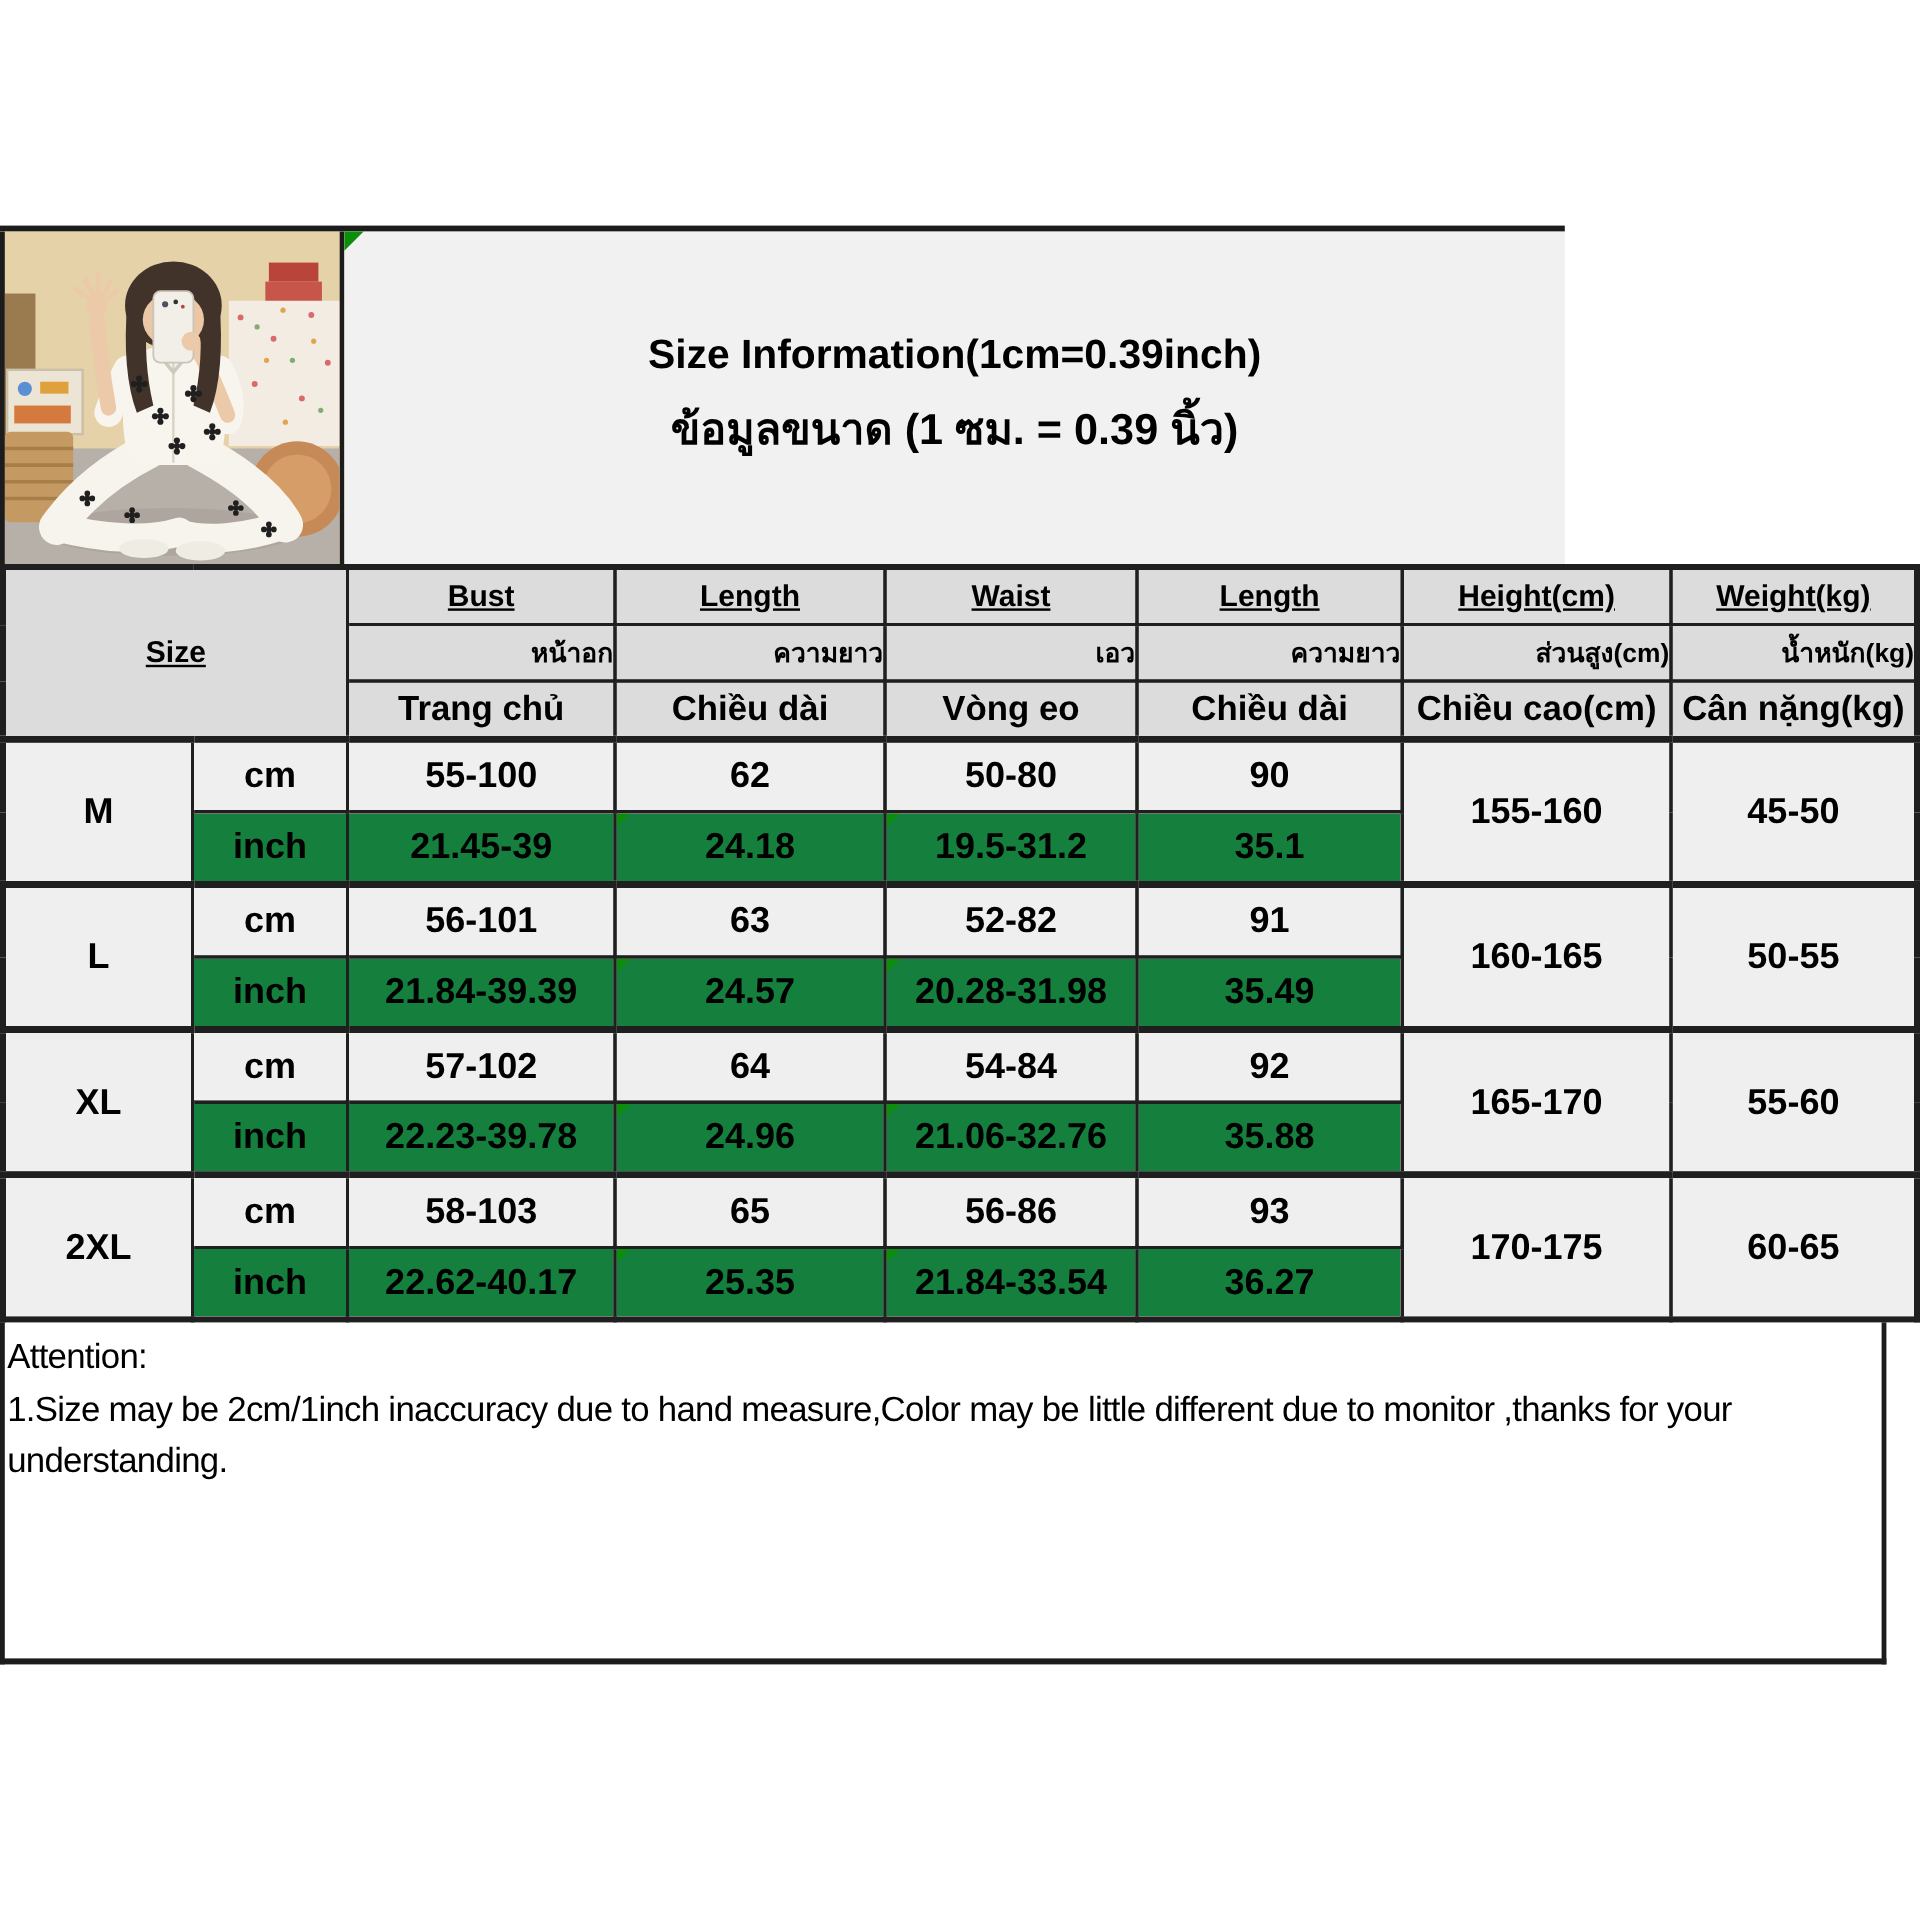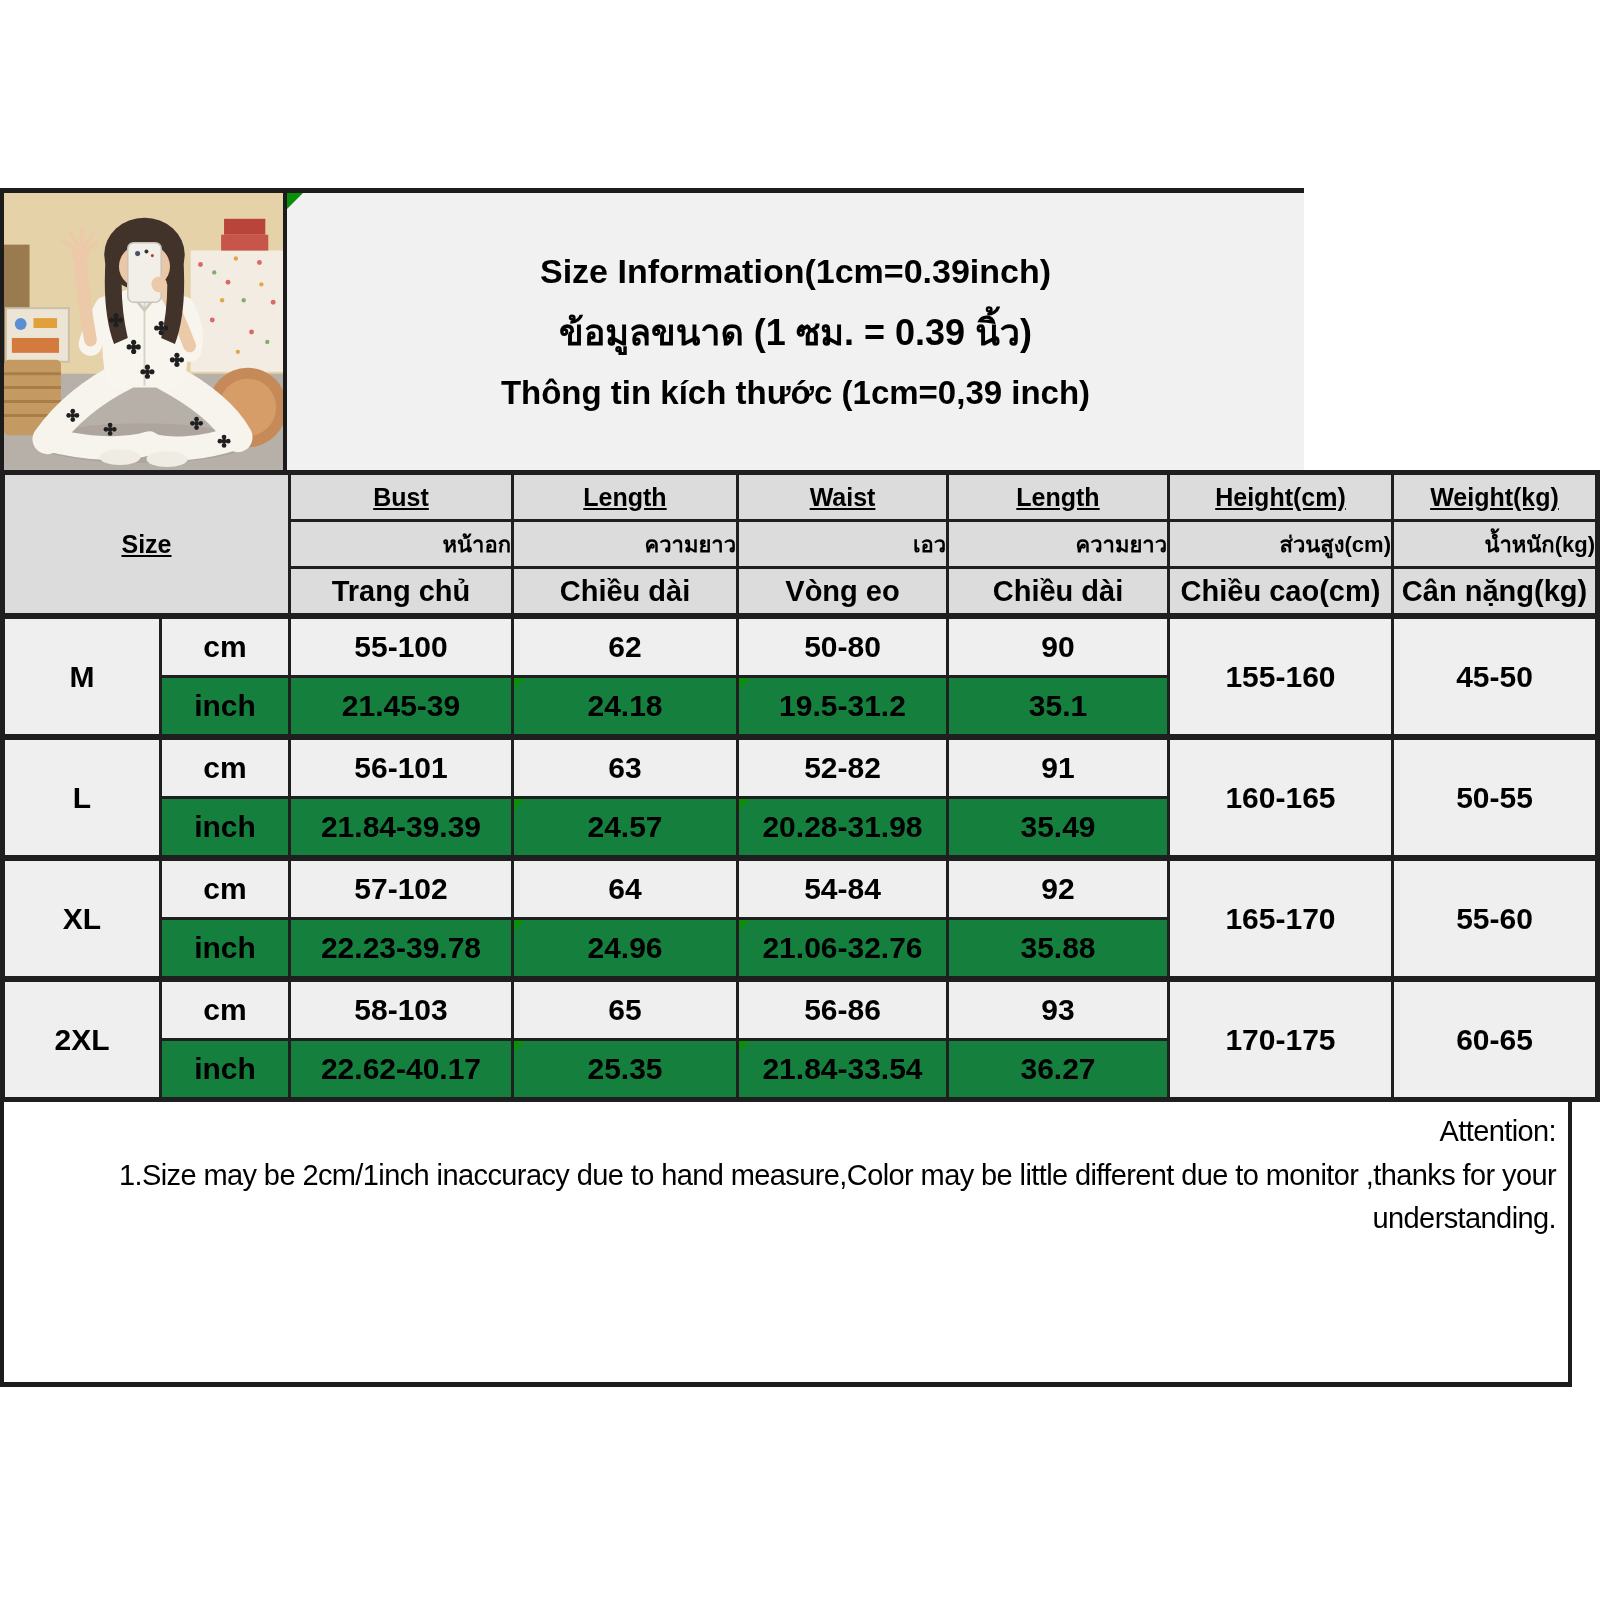--- a/index.html
+++ b/index.html
@@ -34,21 +34,21 @@
   tr.inchrow td{background:#15803d;}
   td.sizelab{background:#dcdcdc;font-size:31px;}
   td.mergecell{background:#efefef;margin-left:13px;}
   tr.band-start td{border-top:6px solid #1f1f1f;}
   .cellflag{position:absolute;top:0;left:0;width:0;height:0;
             border-top:11px solid #0b8f0b;border-right:11px solid transparent;}
 
   
   .attention{width:1572px;height:285px;box-sizing:border-box;
              border-left:4px solid #1c1c1c;border-right:4px solid #1c1c1c;border-bottom:5px solid #1c1c1c;
-             padding:8px 12px 0 16px;font-size:29px;letter-spacing:-0.6px;line-height:1.5;text-align:right;}
+             padding:8px 12px 0 2px;font-size:29px;letter-spacing:-0.6px;line-height:1.5;}
   .attention div{margin:0;}
 </style>
 </head>
 <body>
 
 <div class="page">
   <div class="content">
 
     <div class="top-row">
       <div class="photo">
@@ -195,21 +195,20 @@
                 <circle cy="4.2" r="2.4"></circle>
                 <circle cy="-4.2" r="2.4"></circle>
               </g>
           </g>
         </svg>
       </div>
       <div class="panel">
         <span class="panel-flag"></span>
         <div class="t-en">Size Information(1cm=0.39inch)</div>
         <div class="t-th">ข้อมูลขนาด (1 ซม. = 0.39 นิ้ว)</div>
-        <div class="t-vi">Thông tin kích thước (1cm=0,39 inch)</div>
       </div>
     </div>
 
     <table class="size-table">
       <colgroup>
         <col style="width:158px">
           <col style="width:129px">
           <col style="width:223px">
           <col style="width:225px">
         <col style="width:210px">

